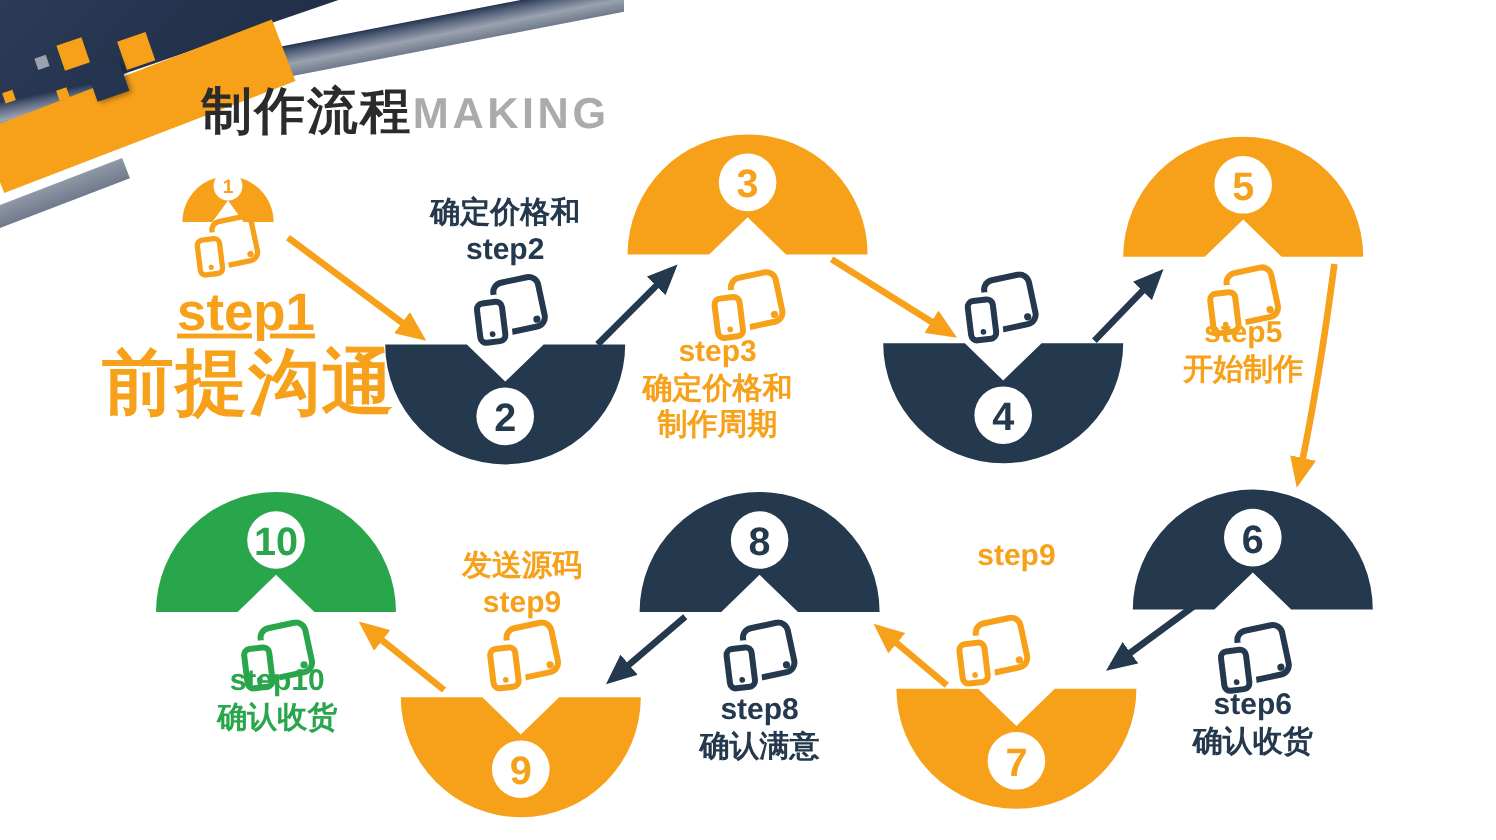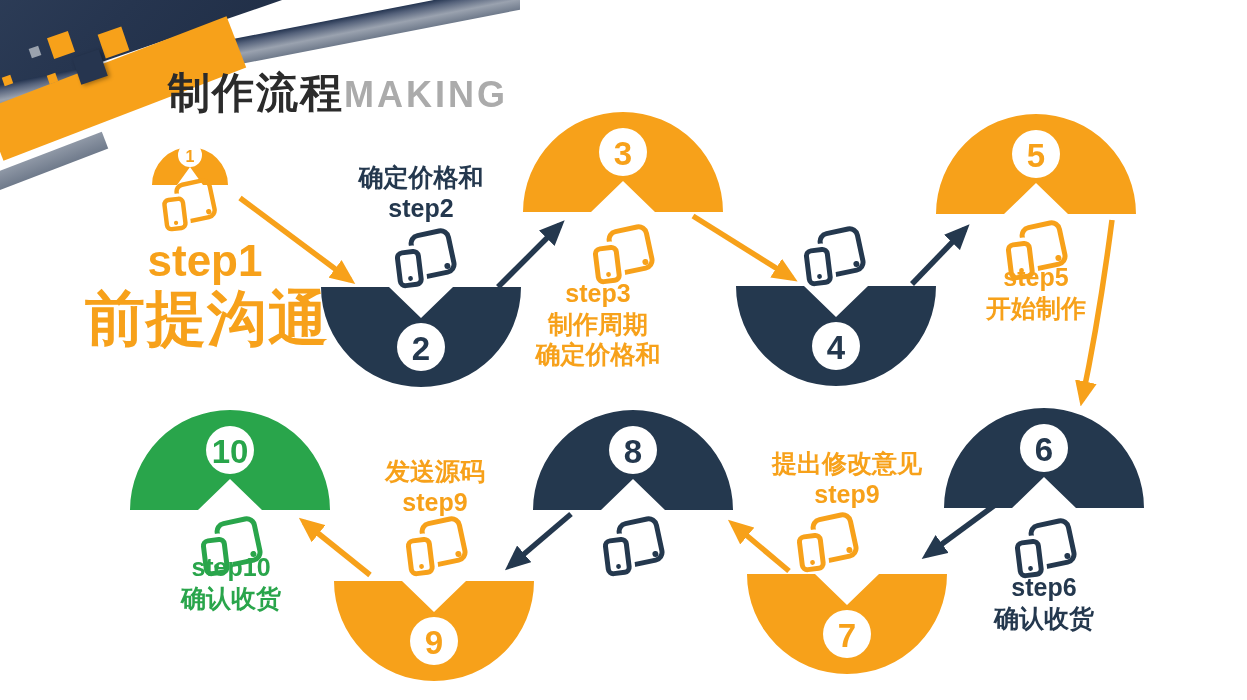--- a/index.html
+++ b/index.html
@@ -37,21 +37,21 @@
   .num{font-family:"Liberation Sans",sans-serif;font-weight:bold;font-size:33px;
     text-anchor:middle;dominant-baseline:central;}
   .num-small{font-size:16px;}
   .t-orange{fill:var(--orange);} .t-navy{fill:var(--navy);} .t-green{fill:var(--green);}
   
   .devicon{position:absolute;}
   
   .label{position:absolute;text-align:center;font-weight:bold;font-size:25px;line-height:1.22;white-space:nowrap;}
   .c-orange{color:var(--orange);} .c-navy{color:var(--navy);} .c-green{color:var(--green);}
   .label-big{position:absolute;text-align:center;font-weight:bold;color:var(--orange);line-height:1.12;white-space:nowrap;}
-  .label-big .l0{font-size:44px;}
+  .label-big .l0{font-size:44px;text-decoration:underline;}
   .label-big .l1{font-size:60px;letter-spacing:1px;}
   
   .arrows{position:absolute;left:0;top:0;pointer-events:none;}
   .arrow{stroke-width:5.5;fill:none;}
   .st-orange{stroke:var(--orange);} .st-navy{stroke:var(--navy);}
 </style>
 </head>
 <body>
 
 <div class="stage">
@@ -182,36 +182,39 @@
   <div class="label-big" style="left:85px;top:236px;width:240px">
     <div class="l0">step1</div>
     <div class="l1">前提沟通</div>
   </div>
   <div class="label c-navy" style="left:346px;top:162px;width:150px">
     <div>确定价格和</div>
     <div>step2</div>
   </div>
   <div class="label c-orange" style="left:512px;top:278px;width:172px">
     <div>step3</div>
+    <div>确定价格和</div>
     <div>制作周期</div>
-    <div>确定价格和</div>
   </div>
   <div class="label c-navy" style="left:760px;top:158px;width:152px">
   </div>
   <div class="label c-orange" style="left:957px;top:262px;width:158px">
     <div>step5</div>
     <div>开始制作</div>
   </div>
   <div class="label c-navy" style="left:965px;top:572px;width:158px">
     <div>step6</div>
     <div>确认收货</div>
   </div>
   <div class="label c-orange" style="left:751px;top:448px;width:192px">
-    <div>提出修改意见</div>
     <div>step9</div>
+  </div>
+  <div class="label c-navy" style="left:556px;top:576px;width:154px">
+    <div>step8</div>
+    <div>确认满意</div>
   </div>
   <div class="label c-orange" style="left:361px;top:456px;width:148px">
     <div>发送源码</div>
     <div>step9</div>
   </div>
   <div class="label c-green" style="left:151px;top:552px;width:160px">
     <div>step10</div>
     <div>确认收货</div>
   </div>
 

